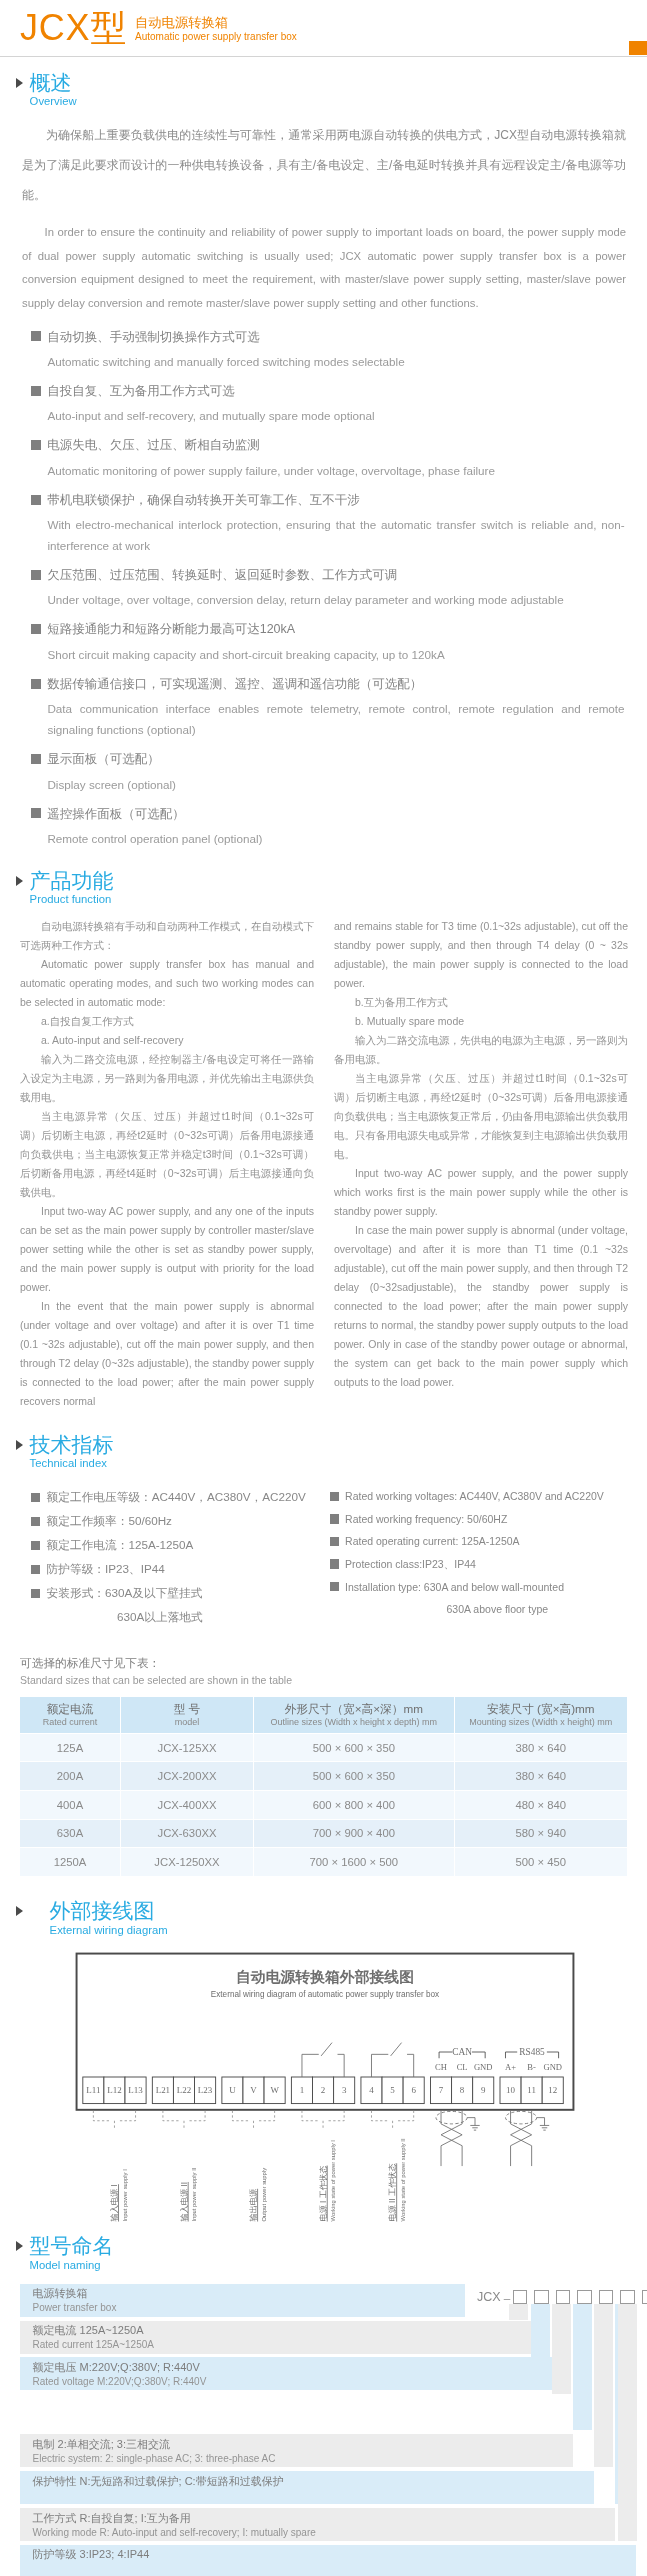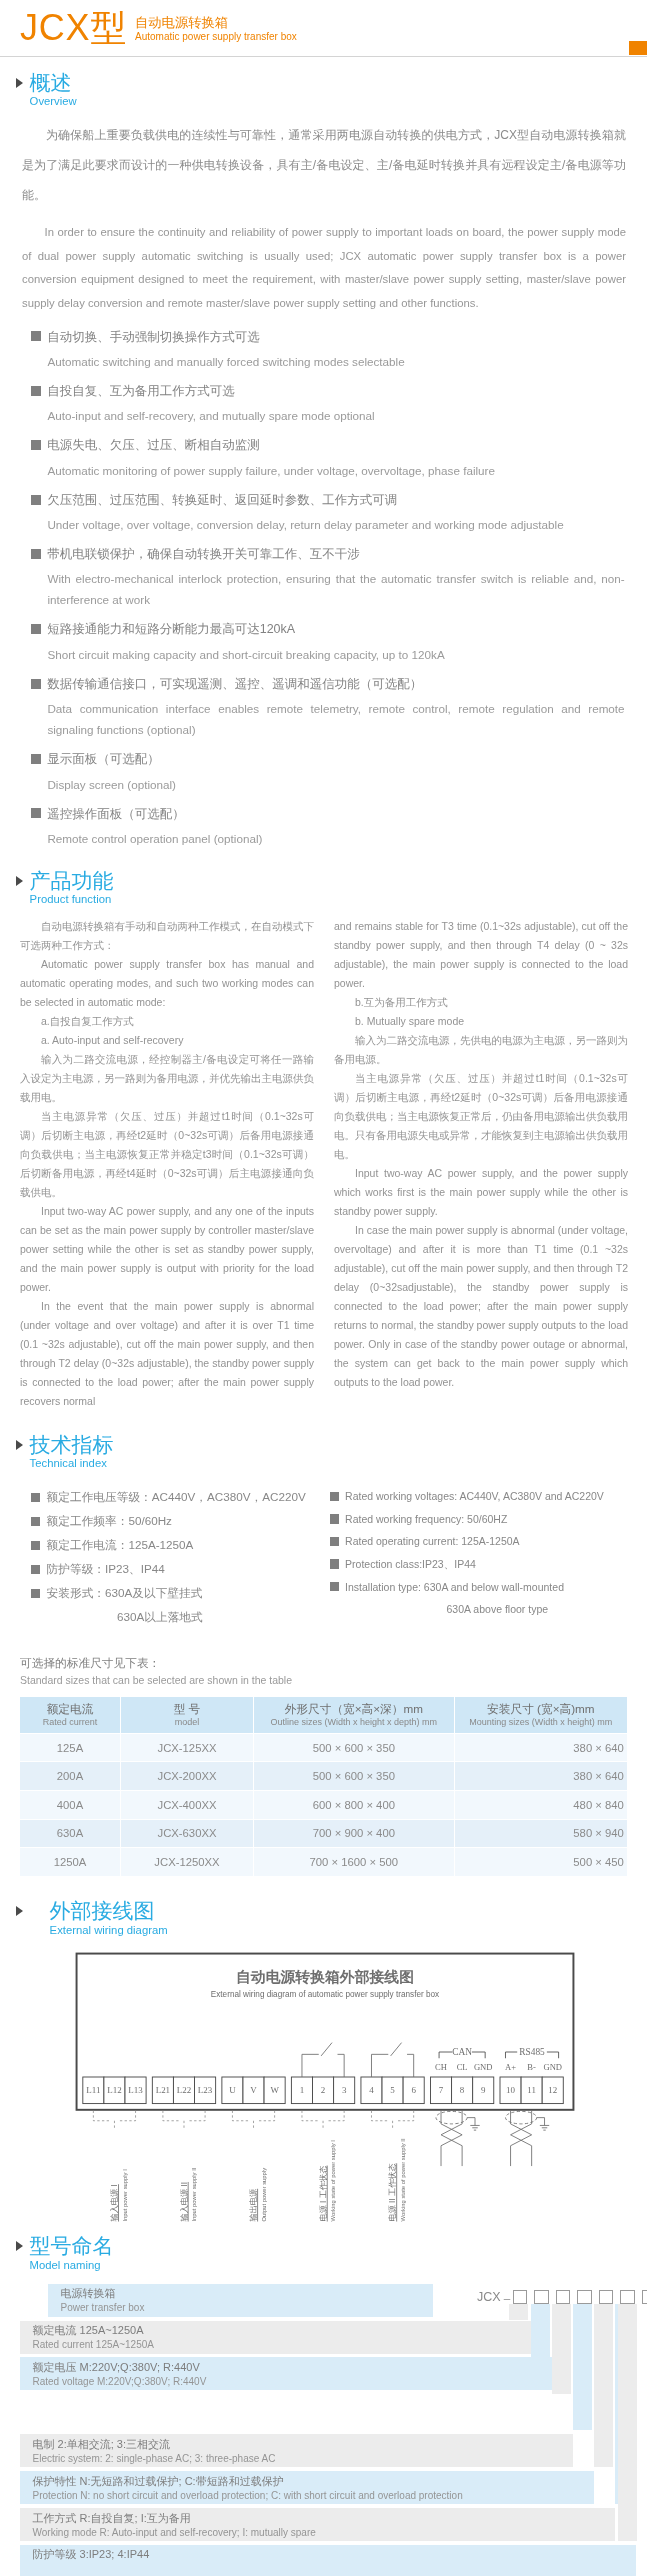--- a/index.html
+++ b/index.html
@@ -47,37 +47,37 @@
 
   
   .size-intro-cn{margin:26.5px 0 0 20px;font-size:11.7px;color:#808080;}
   .size-intro-en{margin:3.1px 0 0 20px;font-size:10.5px;color:#9a9a9a;}
   table.sizes{margin:11px 0 0 20px;border-collapse:separate;border-spacing:0;width:607px;}
   table.sizes th{background:#cfe7f6;color:#6f6f6f;font-weight:normal;padding:5.5px 3.1px;border-right:1.6px solid #fff;}
   table.sizes th:last-child{border-right:none;}
   .th-cn{font-size:11.7px;display:block;}
   .th-en{font-size:9px;display:block;color:#8a8a8a;}
   table.sizes td{text-align:center;font-size:11.3px;color:#8b8b8b;padding:7.8px 3.1px;border-right:1.6px solid #fff;border-top:1.6px solid #fff;}
-  table.sizes td:last-child{border-right:none;text-align:right;}
+  table.sizes td:last-child{border-right:none;}
   table.sizes tr:nth-child(odd) td{background:#f2f8fd;}
   table.sizes tr:nth-child(even) td{background:#e5f0f9;}
   table.sizes col.c1{width:101px;} table.sizes col.c2{width:133px;}
 
   
   .wiring-wrap{margin:14px 0 0 75px;}
   svg text{fill:#6e6e6e;}
 
   
   .naming-diagram{position:relative;margin:11px 0 0 20px;width:617px;height:298px;}
   .stripe{position:absolute;}
   .nrow{position:relative;height:33px;margin-bottom:3.9px;padding:2.3px 0 0 12.5px;box-sizing:border-box;}
   .nrow-cn{font-size:11px;color:#7d7d7d;line-height:15px;}
   .nrow-en{font-size:10px;color:#959595;line-height:14px;}
   .row-blue{background:#d9ecf8;} .row-gray{background:#ececec;}
-  .nrow.r1{width:385px;margin-left:28px;} .nrow.r2{width:511px;} .nrow.r3{width:532px;} .nrow.r4{width:553px;margin-top:44px;}
+  .nrow.r1{width:445px;} .nrow.r2{width:511px;} .nrow.r3{width:532px;} .nrow.r4{width:553px;margin-top:44px;}
   .nrow.r5{width:574px;} .nrow.r6{width:595px;} .nrow.r7{width:616px;}
   .jcx-line{position:absolute;left:457px;top:6.2px;display:flex;align-items:center;z-index:2;}
   .jcx-prefix{font-size:12.5px;color:#8a8a8a;margin-right:3.1px;}
   .jcx-dash{font-size:11.7px;color:#8a8a8a;margin-right:2.3px;}
   .nbox{display:inline-block;width:12.5px;height:12.5px;border:0.8px solid #9a9a9a;background:#fff;margin-right:7px;}
 </style>
 </head>
 <body>
 
 <div class="page">
@@ -110,26 +110,26 @@
     </div>
     <div class="feat-item">
       <div class="feat-cn"><span class="sq"></span><span>自投自复、互为备用工作方式可选</span></div>
       <div class="feat-en">Auto-input and self-recovery, and mutually spare mode optional</div>
     </div>
     <div class="feat-item">
       <div class="feat-cn"><span class="sq"></span><span>电源失电、欠压、过压、断相自动监测</span></div>
       <div class="feat-en">Automatic monitoring of power supply failure, under voltage, overvoltage, phase failure</div>
     </div>
     <div class="feat-item">
+      <div class="feat-cn"><span class="sq"></span><span>带机电联锁保护，确保自动转换开关可靠工作、互不干涉</span></div>
+      <div class="feat-en">With electro-mechanical interlock protection, ensuring that the automatic transfer switch is reliable and, non-interference at work</div>
+    </div>
+    <div class="feat-item">
       <div class="feat-cn"><span class="sq"></span><span>欠压范围、过压范围、转换延时、返回延时参数、工作方式可调</span></div>
       <div class="feat-en">Under voltage, over voltage, conversion delay, return delay parameter and working mode adjustable</div>
-    </div>
-    <div class="feat-item">
-      <div class="feat-cn"><span class="sq"></span><span>带机电联锁保护，确保自动转换开关可靠工作、互不干涉</span></div>
-      <div class="feat-en">With electro-mechanical interlock protection, ensuring that the automatic transfer switch is reliable and, non-interference at work</div>
     </div>
     <div class="feat-item">
       <div class="feat-cn"><span class="sq"></span><span>短路接通能力和短路分断能力最高可达120kA</span></div>
       <div class="feat-en">Short circuit making capacity and short-circuit breaking capacity, up to 120kA</div>
     </div>
     <div class="feat-item">
       <div class="feat-cn"><span class="sq"></span><span>数据传输通信接口，可实现遥测、遥控、遥调和遥信功能（可选配）</span></div>
       <div class="feat-en">Data communication interface enables remote telemetry, remote control, remote regulation and remote signaling functions (optional)</div>
     </div>
     <div class="feat-item">
@@ -448,21 +448,20 @@
     <div class="nrow r3 row-blue">
       <div class="nrow-cn">额定电压  M:220V;Q:380V; R:440V</div>
       <div class="nrow-en">Rated voltage  M:220V;Q:380V; R:440V</div>
     </div>
     <div class="nrow r4 row-gray">
       <div class="nrow-cn">电制  2:单相交流; 3:三相交流</div>
       <div class="nrow-en">Electric system:  2: single-phase AC; 3: three-phase AC</div>
     </div>
     <div class="nrow r5 row-blue">
       <div class="nrow-cn">保护特性  N:无短路和过载保护;  C:带短路和过载保护</div>
-      <div class="nrow-en">Protection  N: no short circuit and overload protection; C: with short circuit and overload protection</div>
     </div>
     <div class="nrow r6 row-gray">
       <div class="nrow-cn">工作方式  R:自投自复;  I:互为备用</div>
       <div class="nrow-en">Working mode  R: Auto-input and self-recovery; I: mutually spare</div>
     </div>
     <div class="nrow r7 row-blue">
       <div class="nrow-cn">防护等级  3:IP23;  4:IP44</div>
 
     </div>
 

